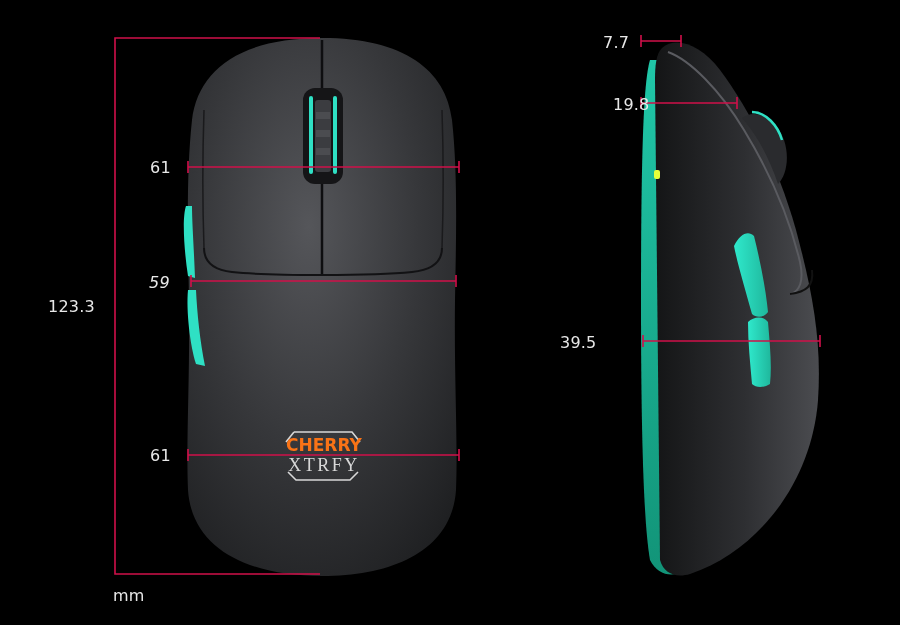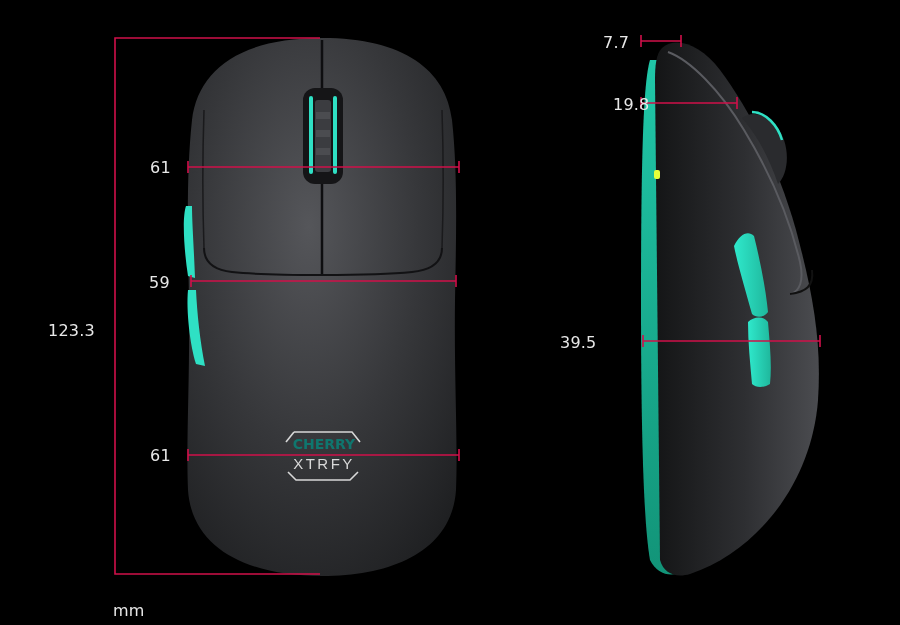--- a/index.html
+++ b/index.html
@@ -92,26 +92,26 @@
       <path d="M188,455 L459,455 M188,449 L188,461 M459,449 L459,461"></path>
 
       <path d="M641,41 L681,41 M641,35 L641,47 M681,35 L681,47"></path>
 
       <path d="M641,103 L737,103 M641,97 L641,109 M737,97 L737,109"></path>
 
       <path d="M643,341 L820,341 M643,335 L643,347 M820,335 L820,347"></path>
     </g>
   </svg>
 
-  <div style="position:absolute;left:276px;top:437px;width:96px;text-align:center;color:#0f766e;font-family:'DejaVu Sans',sans-serif;font-weight:bold;font-size:14px;letter-spacing:0px;line-height:1;">CHERRY</div>
-  <div style="position:absolute;left:276px;top:456px;width:96px;text-align:center;color:#d8d8d8;font-family:Liberation Sans, sans-serif;font-size:15px;letter-spacing:2.5px;line-height:1;">XTRFY</div>
+  <div style="position:absolute;left:276px;top:437px;width:96px;text-align:center;color:#f97316;font-family:'DejaVu Sans',sans-serif;font-weight:bold;font-size:17px;letter-spacing:0px;line-height:1;">CHERRY</div>
+  <div style="position:absolute;left:276px;top:456px;width:96px;text-align:center;color:#d8d8d8;font-family:Liberation Serif, serif;font-size:18px;letter-spacing:2.5px;line-height:1;">XTRFY</div>
 
-  <div class="label" style="left:48px;top:299px;margin-top:24px;">123.3</div>
+  <div class="label" style="left:48px;top:299px;">123.3</div>
   <div class="label" style="left:150px;top:160px;">61</div>
-  <div class="label" style="left:149px;top:275px;">59</div>
+  <div class="label" style="left:149px;top:275px;font-style:italic;">59</div>
   <div class="label" style="left:150px;top:448px;">61</div>
 
   <div class="label" style="left:593px;top:35px;margin-left:10px;">7.7</div>
   <div class="label" style="left:613px;top:97px;">19.8</div>
   <div class="label" style="left:560px;top:335px;">39.5</div>
 
-  <div class="label" style="left:113px;top:603px;">mm</div>
+  <div class="label" style="left:113px;top:588px;">mm</div>
 </div>
 
 </body></html>

